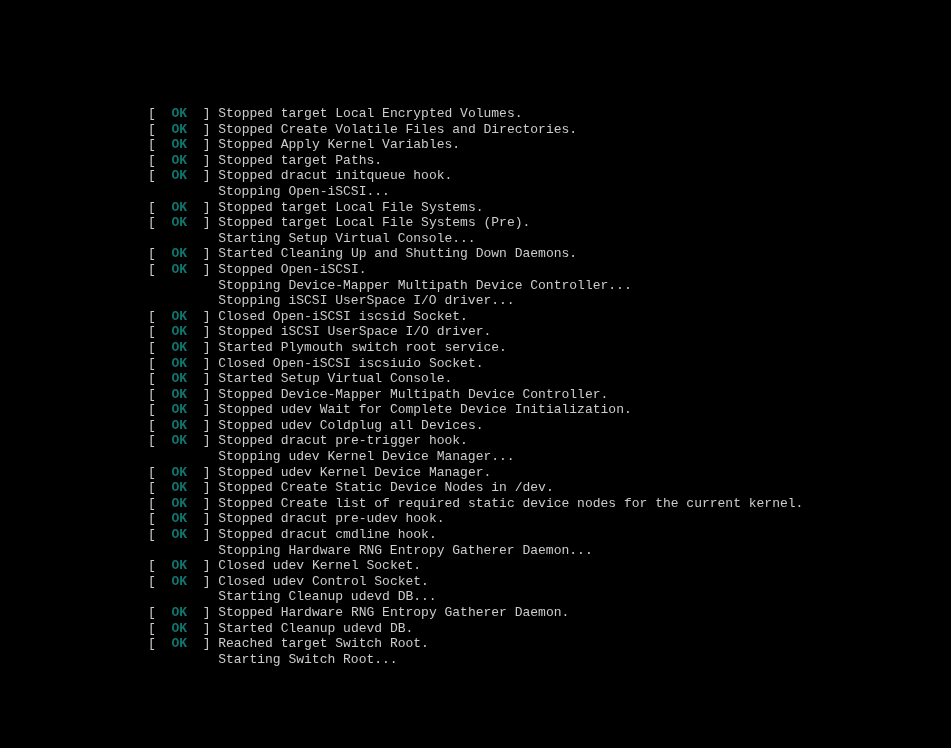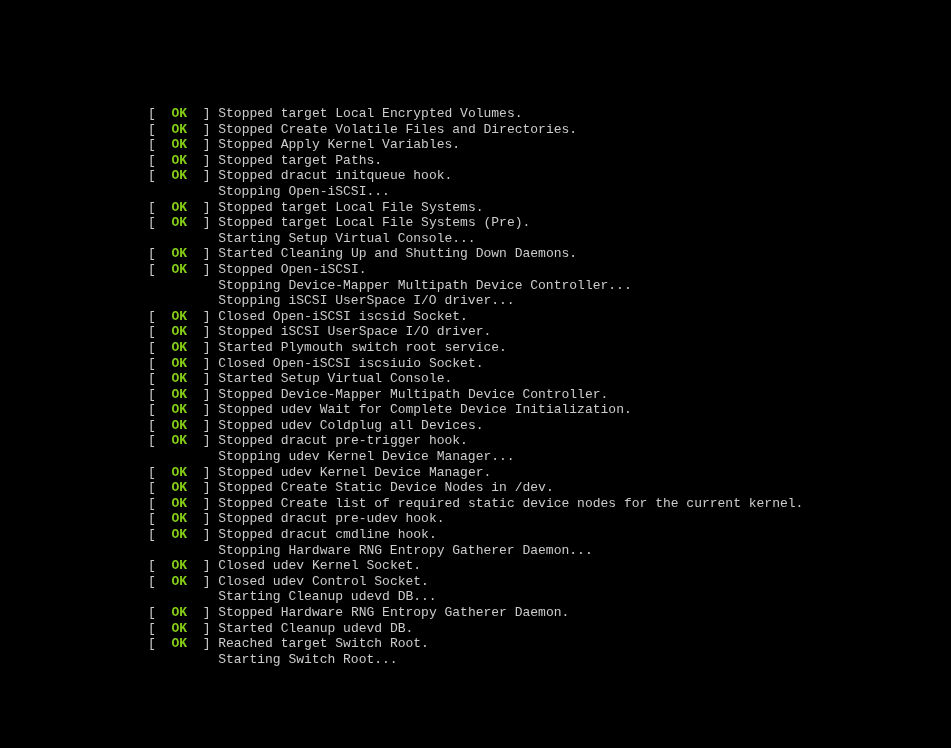--- a/index.html
+++ b/index.html
@@ -25,21 +25,21 @@
     }
     .line {
       display: flex;
       height: 15.6px;
       align-items: center;
     }
     .bracket {
       color: #cccccc;
     }
     .ok {
-      color: #84cc16;
+      color: #0f766e;
       font-weight: bold;
     }
     .msg {
       color: #cccccc;
     }
     .indent {
       color: #cccccc;
     }
   </style>
 </head>

